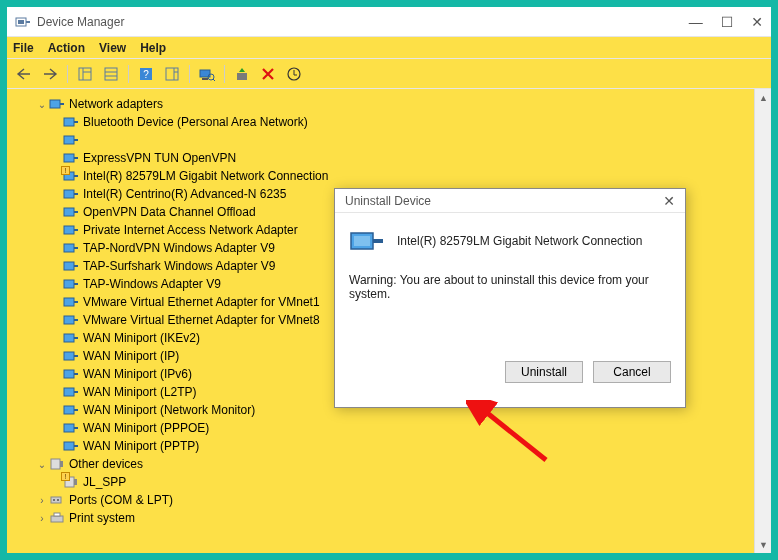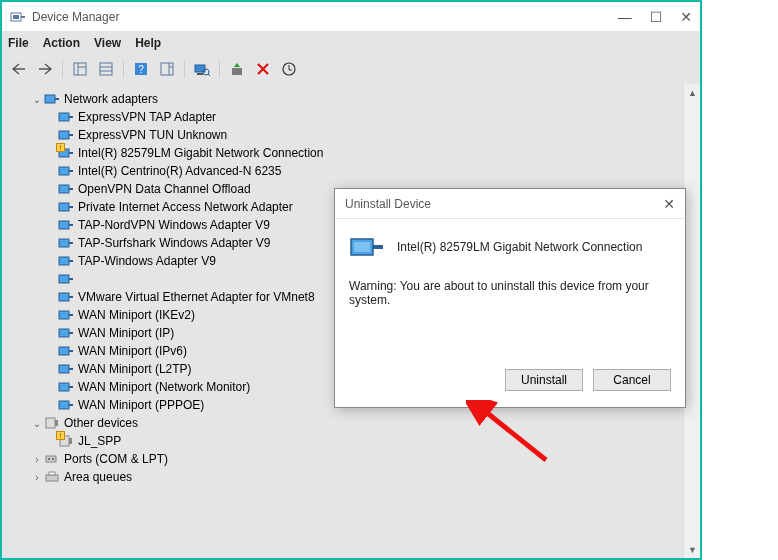--- a/index.html
+++ b/index.html
@@ -6,24 +6,24 @@
 body {
   font-family: "Segoe UI", Tahoma, sans-serif;
   font-size: 12px;
   background: #fff;
   width: 778px;
   height: 560px;
   overflow: hidden;
   position: relative;
 }
 .window {
-  width: 702px;
+  width: 778px;
   height: 560px;
-  border: 2px solid #14b8a6;
-  background: #e5e5e5;
+  border: 7px solid #14b8a6;
+  background: #fde047;
   display: flex;
   flex-direction: column;
 }
 .titlebar {
   height: 30px;
   display: flex;
   align-items: center;
   padding: 0 8px;
   background: #fff;
   border-bottom: 1px solid #e5e5e5;
@@ -112,32 +112,32 @@
   position: absolute;
   left: 334px; top: 188px;
   width: 352px; height: 220px;
   background: #fff;
   border: 1px solid #888;
   box-shadow: 2px 2px 12px rgba(0,0,0,.25);
   display: flex; flex-direction: column;
   font-size: 12px;
 }
 .dialog .dlg-title {
-  height: 30px; display: flex; align-items: center; padding: 0 10px;
+  height: 24px; display: flex; align-items: center; padding: 0 10px;
   color: #555; background: #fff; border-bottom: 1px solid #e5e5e5;
 }
 .dialog .dlg-title .spacer { flex: 1; }
 .dialog .dlg-title .close { cursor: pointer; font-size: 14px; color: #555; }
 .dialog .dlg-body { flex: 1; padding: 12px 14px; color: #222; }
 .dlg-device { display: flex; align-items: center; gap: 12px; margin-bottom: 18px; margin-top: 2px; }
 .dlg-device .dev-icon { width: 36px; height: 28px; }
 .dlg-warning { margin-top: 6px; }
 .dlg-buttons {
   display: flex; justify-content: flex-end; gap: 10px;
-  padding: 10px 14px 16px;
+  padding: 10px 14px 24px;
   align-items: center;
 }
 .dlg-buttons button {
   width: 78px; height: 22px;
   background: #e9e9e9;
   border: 1px solid #adadad;
   font-size: 12px;
   cursor: pointer;
 }
 
@@ -261,31 +261,40 @@
 
       <div id="net-items">
           <div class="tree-row">
             <span class="indent" style="width:50px"></span>
             <span class="node-icon" style="position:relative">
               <svg width="16" height="14" viewBox="0 0 16 14">
                 <rect x="1" y="3" width="10" height="8" fill="#4da3e6" stroke="#2a5e94"></rect>
                 <rect x="11" y="6" width="4" height="2" fill="#2a5e94"></rect>
               </svg>
             </span>
-            <span class="node-label">ExpressVPN TAP Adapter</span>
-          </div>
-          <div class="tree-row">
-            <span class="indent" style="width:50px"></span>
-            <span class="node-icon" style="position:relative">
-              <svg width="16" height="14" viewBox="0 0 16 14">
-                <rect x="1" y="3" width="10" height="8" fill="#4da3e6" stroke="#2a5e94"></rect>
-                <rect x="11" y="6" width="4" height="2" fill="#2a5e94"></rect>
-              </svg>
-            </span>
-            <span class="node-label">ExpressVPN TUN Unknown</span>
+            <span class="node-label">Bluetooth Device (Personal Area Network)</span>
+          </div>
+          <div class="tree-row">
+            <span class="indent" style="width:50px"></span>
+            <span class="node-icon" style="position:relative">
+              <svg width="16" height="14" viewBox="0 0 16 14">
+                <rect x="1" y="3" width="10" height="8" fill="#4da3e6" stroke="#2a5e94"></rect>
+                <rect x="11" y="6" width="4" height="2" fill="#2a5e94"></rect>
+              </svg>
+            </span>
+          </div>
+          <div class="tree-row">
+            <span class="indent" style="width:50px"></span>
+            <span class="node-icon" style="position:relative">
+              <svg width="16" height="14" viewBox="0 0 16 14">
+                <rect x="1" y="3" width="10" height="8" fill="#4da3e6" stroke="#2a5e94"></rect>
+                <rect x="11" y="6" width="4" height="2" fill="#2a5e94"></rect>
+              </svg>
+            </span>
+            <span class="node-label">ExpressVPN TUN OpenVPN</span>
           </div>
           <div class="tree-row">
             <span class="indent" style="width:50px"></span>
             <span class="node-icon" style="position:relative">
               <svg width="16" height="14" viewBox="0 0 16 14">
                 <rect x="1" y="3" width="10" height="8" fill="#4da3e6" stroke="#2a5e94"></rect>
                 <rect x="11" y="6" width="4" height="2" fill="#2a5e94"></rect>
               </svg>
               <span class="warn-overlay" style="position:absolute;left:-2px;top:-2px">!</span>
             </span>
@@ -352,20 +361,21 @@
             <span class="node-label">TAP-Windows Adapter V9</span>
           </div>
           <div class="tree-row">
             <span class="indent" style="width:50px"></span>
             <span class="node-icon" style="position:relative">
               <svg width="16" height="14" viewBox="0 0 16 14">
                 <rect x="1" y="3" width="10" height="8" fill="#4da3e6" stroke="#2a5e94"></rect>
                 <rect x="11" y="6" width="4" height="2" fill="#2a5e94"></rect>
               </svg>
             </span>
+            <span class="node-label">VMware Virtual Ethernet Adapter for VMnet1</span>
           </div>
           <div class="tree-row">
             <span class="indent" style="width:50px"></span>
             <span class="node-icon" style="position:relative">
               <svg width="16" height="14" viewBox="0 0 16 14">
                 <rect x="1" y="3" width="10" height="8" fill="#4da3e6" stroke="#2a5e94"></rect>
                 <rect x="11" y="6" width="4" height="2" fill="#2a5e94"></rect>
               </svg>
             </span>
             <span class="node-label">VMware Virtual Ethernet Adapter for VMnet8</span>
@@ -422,20 +432,30 @@
           </div>
           <div class="tree-row">
             <span class="indent" style="width:50px"></span>
             <span class="node-icon" style="position:relative">
               <svg width="16" height="14" viewBox="0 0 16 14">
                 <rect x="1" y="3" width="10" height="8" fill="#4da3e6" stroke="#2a5e94"></rect>
                 <rect x="11" y="6" width="4" height="2" fill="#2a5e94"></rect>
               </svg>
             </span>
             <span class="node-label">WAN Miniport (PPPOE)</span>
+          </div>
+          <div class="tree-row">
+            <span class="indent" style="width:50px"></span>
+            <span class="node-icon" style="position:relative">
+              <svg width="16" height="14" viewBox="0 0 16 14">
+                <rect x="1" y="3" width="10" height="8" fill="#4da3e6" stroke="#2a5e94"></rect>
+                <rect x="11" y="6" width="4" height="2" fill="#2a5e94"></rect>
+              </svg>
+            </span>
+            <span class="node-label">WAN Miniport (PPTP)</span>
           </div>
         </div>
 
       <div class="tree-row">
         <span class="indent" style="width:22px"></span>
         <span class="expander">⌄</span>
         <span class="node-icon">
           <svg width="16" height="14" viewBox="0 0 16 14">
               <rect x="2" y="2" width="9" height="10" fill="#ddd" stroke="#888"></rect>
               <rect x="11" y="4" width="3" height="6" fill="#888"></rect>
@@ -473,21 +493,21 @@
 
       <div class="tree-row">
         <span class="indent" style="width:22px"></span>
         <span class="expander">›</span>
         <span class="node-icon">
           <svg width="16" height="14" viewBox="0 0 16 14">
               <rect x="2" y="5" width="12" height="6" fill="#ccc" stroke="#888"></rect>
               <rect x="5" y="2" width="6" height="3" fill="#fff" stroke="#888"></rect>
             </svg>
         </span>
-        <span class="node-label">Area queues</span>
+        <span class="node-label">Print system</span>
       </div>
 
     </div>
     <div class="scrollbar">
       <div class="scroll-arrow up">▲</div>
       <div class="scroll-arrow down">▼</div>
     </div>
   </div>
 </div>
 

